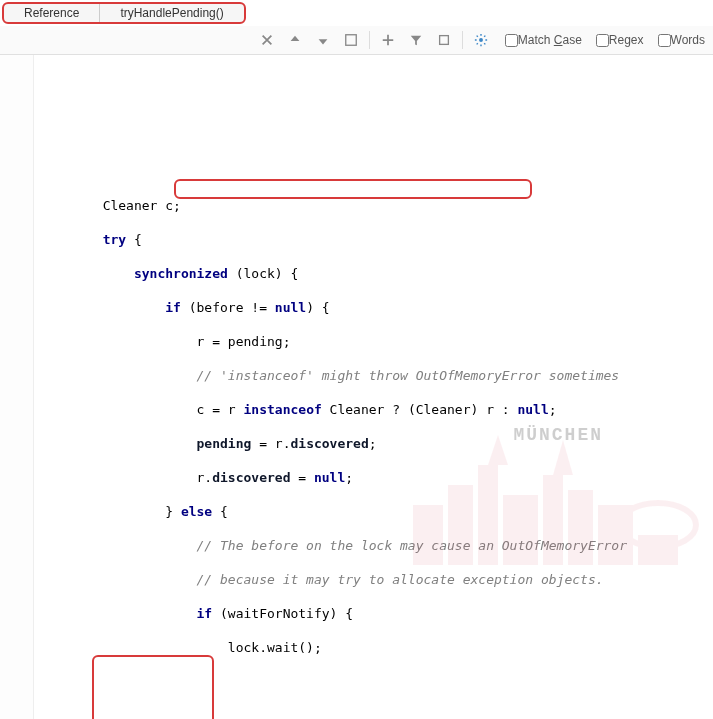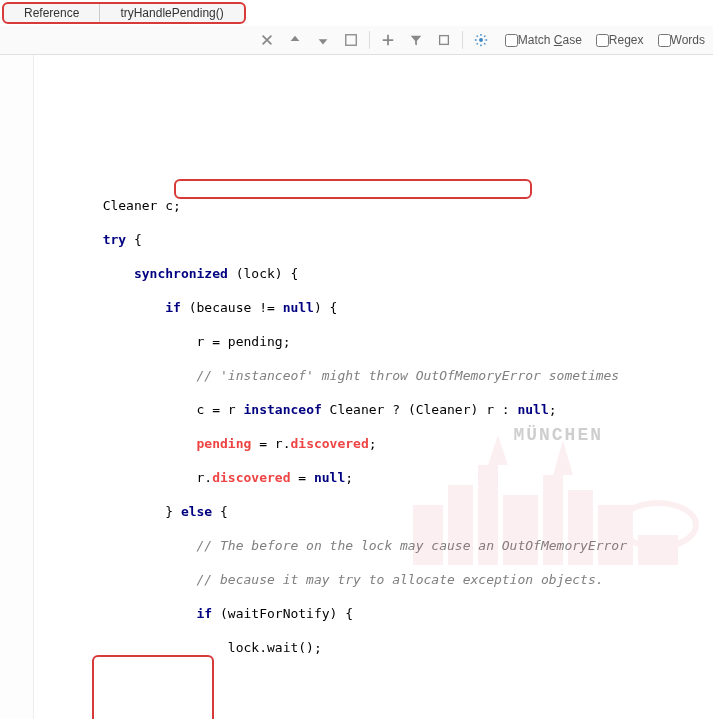--- a/index.html
+++ b/index.html
@@ -60,21 +60,21 @@
     position: absolute;
     left: 0; top: 0; bottom: 0;
     width: 34px;
     border-right: 1px solid #eee;
     background: #fdfdfd;
   }
   .code-lines { margin-left: 40px; }
   .line { height: 17px; }
   .kw { color: #000080; font-weight: bold; }
   .type { color: #000000; text-align: center; }
-  .str, .field { color: #ef4444; font-weight: bold; }
+  .str, .field { color: #0f172a; font-weight: bold; }
   .cm { color: #808080; font-style: italic; }
   .hl-box {
     position: absolute;
     border: 2px solid #d83a3a;
     border-radius: 6px;
     pointer-events: none;
   }
   .watermark {
     position: absolute;
     right: 10px;
@@ -185,21 +185,21 @@
       <rect x="195" y="110" width="35" height="60"></rect>
       <ellipse cx="255" cy="130" rx="38" ry="22" fill="none" stroke="#d8465c" stroke-width="6"></ellipse>
       <rect x="235" y="140" width="40" height="30"></rect>
     </g>
   </svg>
 
   <div class="code-lines">
 <div class="line">        <span class="type">Cleaner c;</span></div>
 <div class="line">        <span class="kw">try</span><span> {</span></div>
 <div class="line">            <span class="kw">synchronized</span><span> (lock) {</span></div>
-<div class="line">                <span class="kw">if</span><span> (because != </span><span class="kw">null</span><span>) {</span></div>
+<div class="line">                <span class="kw">if</span><span> (before != </span><span class="kw">null</span><span>) {</span></div>
 <div class="line">                    <span>r = pending;</span></div>
 <div class="line">                    <span class="cm">// 'instanceof' might throw OutOfMemoryError sometimes</span></div>
 <div class="line">                    <span>c = r </span><span class="kw">instanceof</span><span> Cleaner ? (Cleaner) r : </span><span class="kw">null</span><span>;</span></div>
 <div class="line">                    <span class="field">pending</span><span> = r.</span><span class="field">discovered</span><span>;</span></div>
 <div class="line">                    <span>r.</span><span class="field">discovered</span><span> = </span><span class="kw">null</span><span>;</span></div>
 <div class="line">                <span>} </span><span class="kw">else</span><span> {</span></div>
 <div class="line">                    <span class="cm">// The before on the lock may cause an OutOfMemoryError</span></div>
 <div class="line">                    <span class="cm">// because it may try to allocate exception objects.</span></div>
 <div class="line">                    <span class="kw">if</span><span> (waitForNotify) {</span></div>
 <div class="line">                        <span>lock.wait();</span></div>

